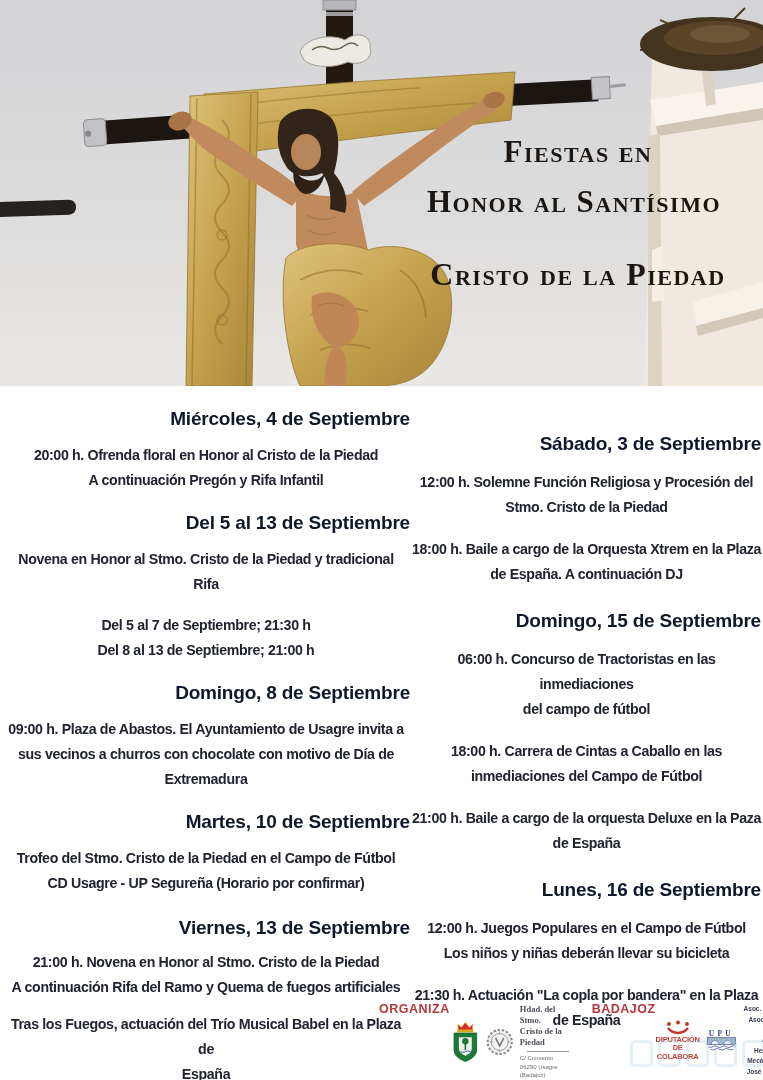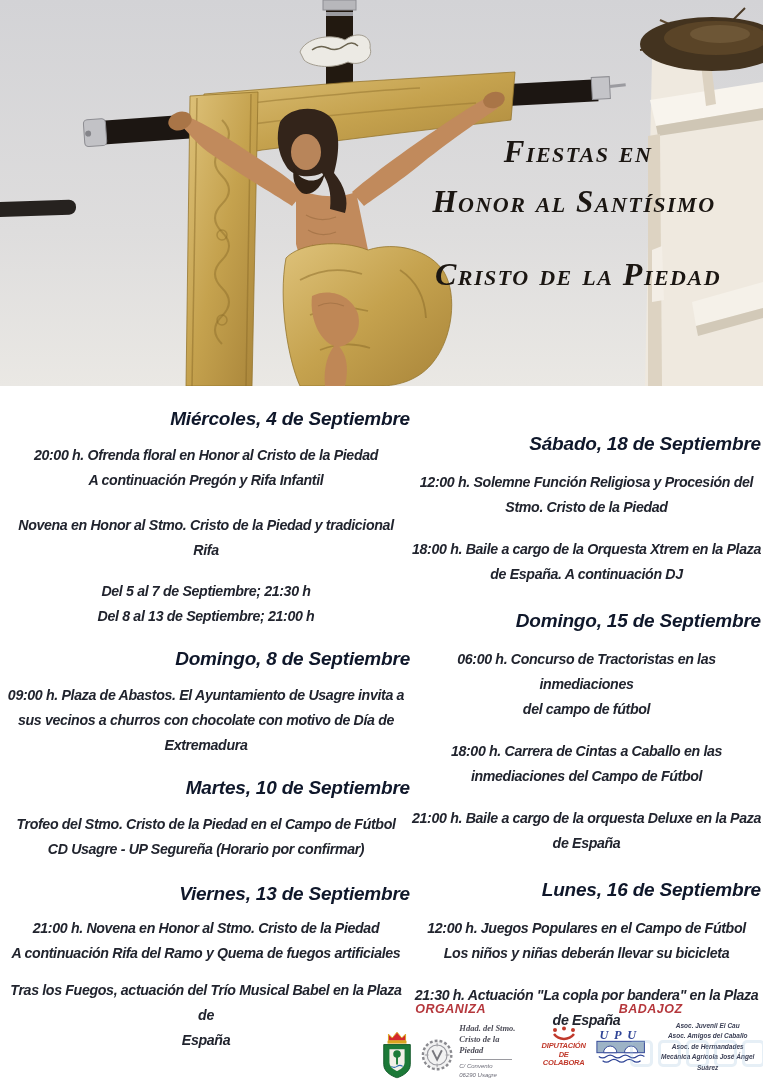--- a/index.html
+++ b/index.html
@@ -1,17 +1,17 @@
 <!DOCTYPE html>
 <html><head>
 <meta charset="utf-8">
 <style>
   html,body{margin:0;padding:0;background:#ffffff;}
   .poster{position:relative;width:763px;height:1080px;background:#ffffff;
-          font-family:"Liberation Sans",sans-serif;overflow:hidden;font-style:italic;}
+          font-family:"Liberation Sans",sans-serif;overflow:hidden;}
 
   
   .hero{position:relative;width:763px;height:386px;}
   .hero svg{display:block;}
   .hero-title{position:absolute;left:393px;top:136px;width:370px;text-align:center;
               font-family:"Liberation Serif","DejaVu Serif",serif;
               font-variant:small-caps;font-weight:600;color:#1b1612;}
   .hero-title .t1{font-size:31px;letter-spacing:1.5px;margin:0 0 19px 0;line-height:1;}
   .hero-title .t2{font-size:31px;letter-spacing:1.5px;margin:0 8px 41px 0;line-height:1;}
   .hero-title .t3{font-size:32px;letter-spacing:1.5px;margin:0 0 29px 0;line-height:1;}
@@ -31,21 +31,21 @@
   .col-right .sec{margin-bottom:24px;}
   .col-right .sec h3{margin-bottom:16px;}
   .col-right .sec p{margin-bottom:17px;}
   .col-right .sec p:last-child{margin-bottom:0;}
   .extra-gap{margin-top:22px;}
   .col-left .sec.tight h3{margin-bottom:12px;}
   .col-left .sec.tight p{margin-bottom:12px;}
 
   
   .footer{position:absolute;left:379px;top:1002px;width:384px;display:flex;gap:16px;}
-  .foot-group{display:flex;flex-direction:column;}
+  .foot-group{display:flex;flex-direction:row;}
   .foot-label{font-size:12.5px;font-weight:bold;color:#b5373c;text-align:center;
               letter-spacing:0.5px;margin-bottom:5px;}
   .logo-row{display:flex;align-items:center;justify-content:center;gap:6px;}
   .hdad-text{display:flex;flex-direction:column;align-items:center;}
   .hdad-name{font-family:"Liberation Serif",serif;font-weight:bold;font-size:8.5px;
              line-height:1.3;color:#4d4d58;white-space:pre-line;text-align:left;}
   .mini-rule{width:42px;height:1px;background:#9a9aa0;margin:3px 0 2px 0;}
   .hdad-addr{font-size:6px;line-height:1.4;color:#6c6c78;white-space:pre-line;text-align:left;}
   .dip-block{display:flex;flex-direction:column;align-items:center;}
   .dip-text{font-size:7.5px;font-weight:bold;color:#c0392b;line-height:1.15;
@@ -175,20 +175,21 @@
 
   <div class="schedule">
 
     <div class="col col-left">
       <section class="sec">
         <h3>Miércoles, 4 de Septiembre</h3>
         <p>20:00 h. Ofrenda floral en Honor al Cristo de la Piedad
 A continuación Pregón y Rifa Infantil</p>
       </section>
       <section class="sec">
+        <h3>Del 5 al 13 de Septiembre</h3>
         <p>Novena en Honor al Stmo. Cristo de la Piedad y tradicional
 Rifa</p>
         <p>Del 5 al 7 de Septiembre; 21:30 h
 Del 8 al 13 de Septiembre; 21:00 h</p>
       </section>
       <section class="sec">
         <h3>Domingo, 8 de Septiembre</h3>
         <p>09:00 h. Plaza de Abastos. El Ayuntamiento de Usagre invita a
 sus vecinos a churros con chocolate con motivo de Día de
 Extremadura</p>
@@ -202,21 +203,21 @@
         <h3>Viernes, 13 de Septiembre</h3>
         <p>21:00 h. Novena en Honor al Stmo. Cristo de la Piedad
 A continuación Rifa del Ramo y Quema de fuegos artificiales</p>
         <p>Tras los Fuegos, actuación del Trío Musical Babel en la Plaza de
 España</p>
       </section>
     </div>
 
     <div class="col col-right">
       <section class="sec">
-        <h3>Sábado, 18 de Septiembre</h3>
+        <h3>Sábado, 3 de Septiembre</h3>
         <p>12:00 h. Solemne Función Religiosa y Procesión del
 Stmo. Cristo de la Piedad</p>
         <p>18:00 h. Baile a cargo de la Orquesta Xtrem en la Plaza
 de España. A continuación DJ</p>
       </section>
       <section class="sec">
         <h3>Domingo, 15 de Septiembre</h3>
         <p>06:00 h. Concurso de Tractoristas en las inmediaciones
 del campo de fútbol</p>
         <p>18:00 h. Carrera de Cintas a Caballo en las

